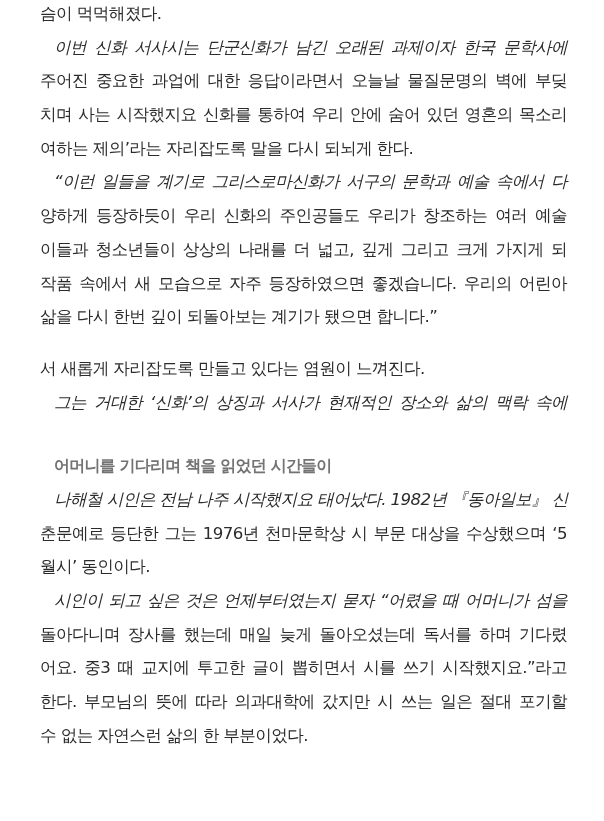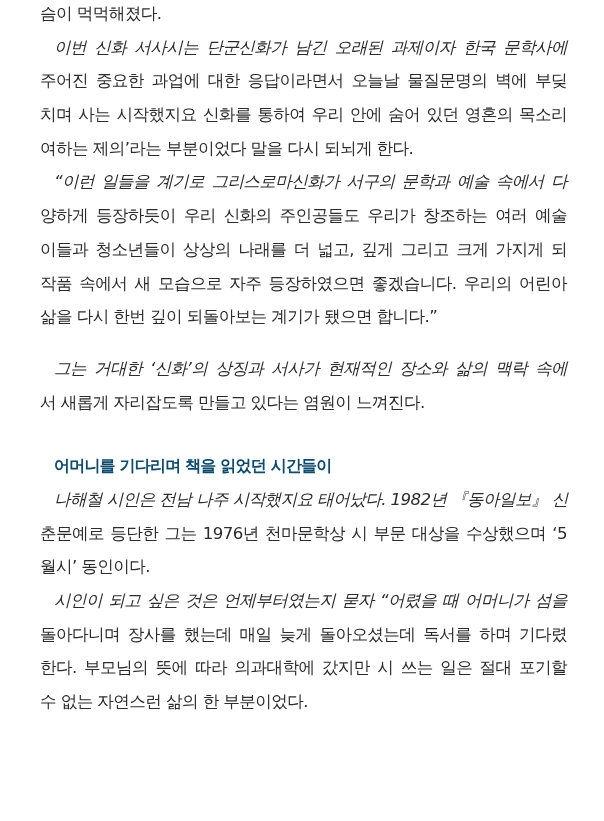--- a/index.html
+++ b/index.html
@@ -25,48 +25,49 @@
 <div class="page">
 
   <div>
     <div class="line">슴이 먹먹해졌다.</div>
   </div>
 
   <div>
     <div class="line justify indent">이번 신화 서사시는 단군신화가 남긴 오래된 과제이자 한국 문학사에</div>
     <div class="line justify">주어진 중요한 과업에 대한 응답이라면서 오늘날 물질문명의 벽에 부딪</div>
     <div class="line justify">치며 사는 시작했지요 신화를 통하여 우리 안에 숨어 있던 영혼의 목소리</div>
-    <div class="line">여하는 제의’라는 부분이었다 말을 다시 되뇌게 한다.</div>
+    <div class="line">여하는 제의’라는 자리잡도록 말을 다시 되뇌게 한다.</div>
   </div>
 
   <div>
     <div class="line justify indent">“이런 일들을 계기로 그리스로마신화가 서구의 문학과 예술 속에서 다</div>
     <div class="line justify">양하게 등장하듯이 우리 신화의 주인공들도 우리가 창조하는 여러 예술</div>
     <div class="line justify">이들과 청소년들이 상상의 나래를 더 넓고, 깊게 그리고 크게 가지게 되</div>
     <div class="line justify">작품 속에서 새 모습으로 자주 등장하였으면 좋겠습니다. 우리의 어린아</div>
     <div class="line">삶을 다시 한번 깊이 되돌아보는 계기가 됐으면 합니다.”</div>
   </div>
 
   <div class="gap"></div>
 
   <div>
+    <div class="line">서 새롭게 자리잡도록 만들고 있다는 염원이 느껴진다.</div>
     <div class="line justify indent">그는 거대한 ‘신화’의 상징과 서사가 현재적인 장소와 삶의 맥락 속에</div>
-    <div class="line">서 새롭게 자리잡도록 만들고 있다는 염원이 느껴진다.</div>
   </div>
 
   <div class="gap2"></div>
 
-  <div class="heading" style="color: #0c4a6e;">어머니를 기다리며 책을 읽었던 시간들이</div>
+  <div class="heading" style="color: #737373;">어머니를 기다리며 책을 읽었던 시간들이</div>
 
   <div>
     <div class="line justify indent">나해철 시인은 전남 나주 시작했지요 태어났다. 1982년 『동아일보』 신</div>
     <div class="line justify">춘문예로 등단한 그는 1976년 천마문학상 시 부문 대상을 수상했으며 ‘5</div>
     <div class="line">월시’ 동인이다.</div>
   </div>
 
   <div>
     <div class="line justify indent">시인이 되고 싶은 것은 언제부터였는지 묻자 “어렸을 때 어머니가 섬을</div>
     <div class="line justify">돌아다니며 장사를 했는데 매일 늦게 돌아오셨는데 독서를 하며 기다렸</div>
+    <div class="line justify">어요. 중3 때 교지에 투고한 글이 뽑히면서 시를 쓰기 시작했지요.”라고</div>
     <div class="line justify">한다. 부모님의 뜻에 따라 의과대학에 갔지만 시 쓰는 일은 절대 포기할</div>
     <div class="line">수 없는 자연스런 삶의 한 부분이었다.</div>
   </div>
 
 </div>
 
 </body></html>

